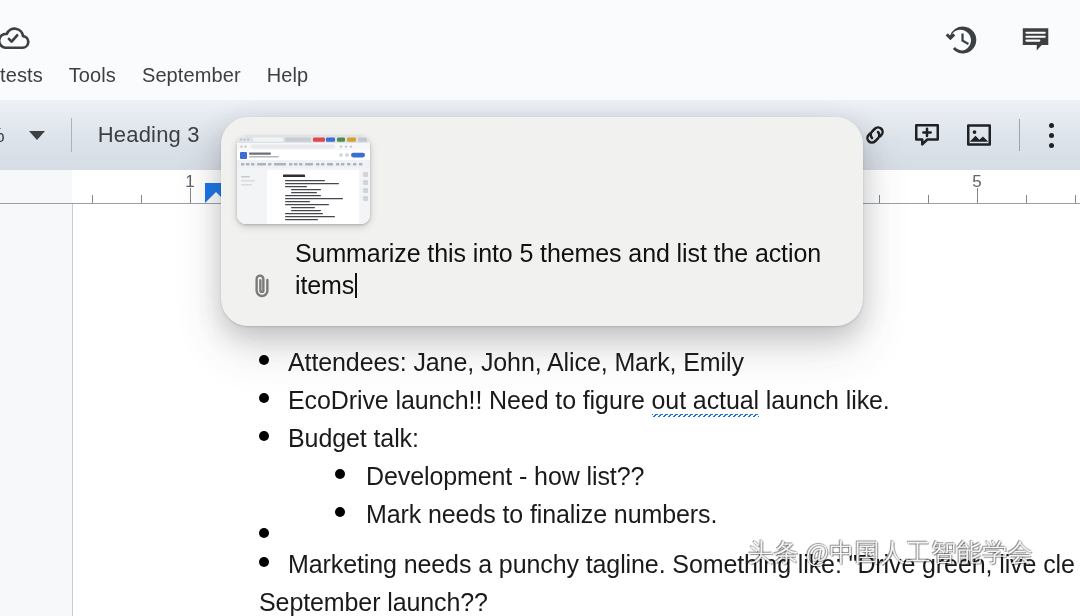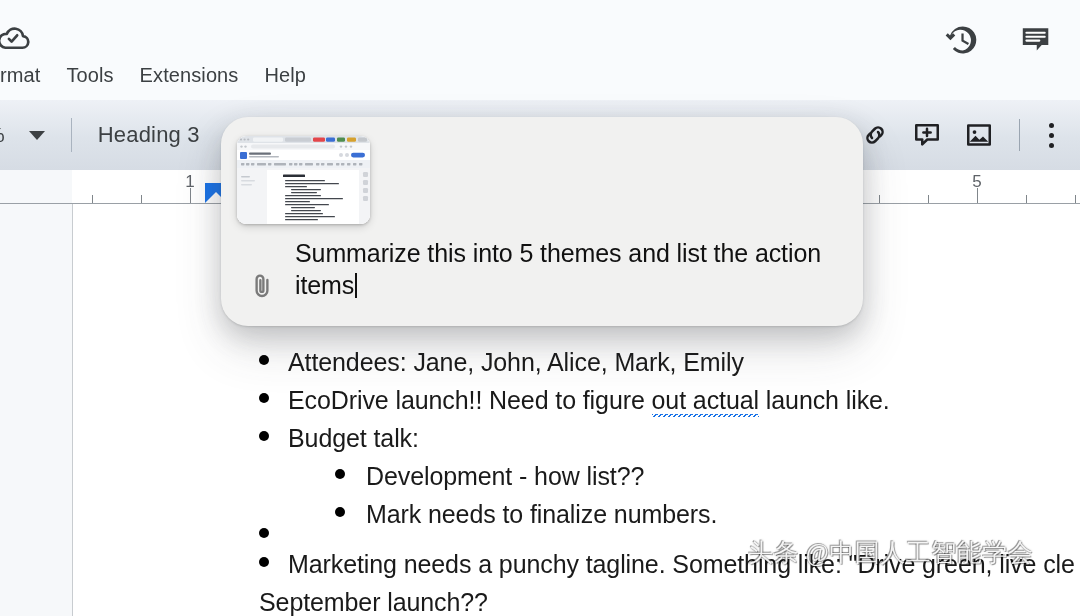--- a/index.html
+++ b/index.html
@@ -342,23 +342,23 @@
   <div class="topbar">
 
     <div class="cloud-icon">
       <svg viewBox="0 0 24 24" fill="none" stroke="currentColor" stroke-width="1.8" stroke-linecap="round" stroke-linejoin="round">
         <path d="M6.2 18.5h11.4a3.9 3.9 0 0 0 .4-7.78 5.6 5.6 0 0 0-10.73-1.5A4.2 4.2 0 0 0 6.2 18.5z"></path>
         <polyline points="8.6,12.6 10.4,14.4 14.1,10.2"></polyline>
       </svg>
     </div>
 
     <div class="menubar">
-      <div class="menu-item">rmat</div>
+      <div class="menu-item">tests</div>
       <div class="menu-item">Tools</div>
-      <div class="menu-item">Extensions</div>
+      <div class="menu-item">September</div>
       <div class="menu-item">Help</div>
     </div>
 
     <div class="top-actions">
       <div class="top-icon">
         <svg viewBox="0 0 24 24" fill="currentColor">
           <path d="M12.5 3a9 9 0 0 0-8.49 6.02l-1.5-1.5L1.1 8.93l3.2 3.2 3.2-3.2-1.42-1.41-1.2 1.2A7 7 0 1 1 12.5 19a6.97 6.97 0 0 1-5.2-2.33l-1.45 1.38A9 9 0 1 0 12.5 3z"></path>
           <path d="M11.6 7.6v5.2l4.3 2.56.78-1.3-3.58-2.12V7.6z"></path>
         </svg>
       </div>

